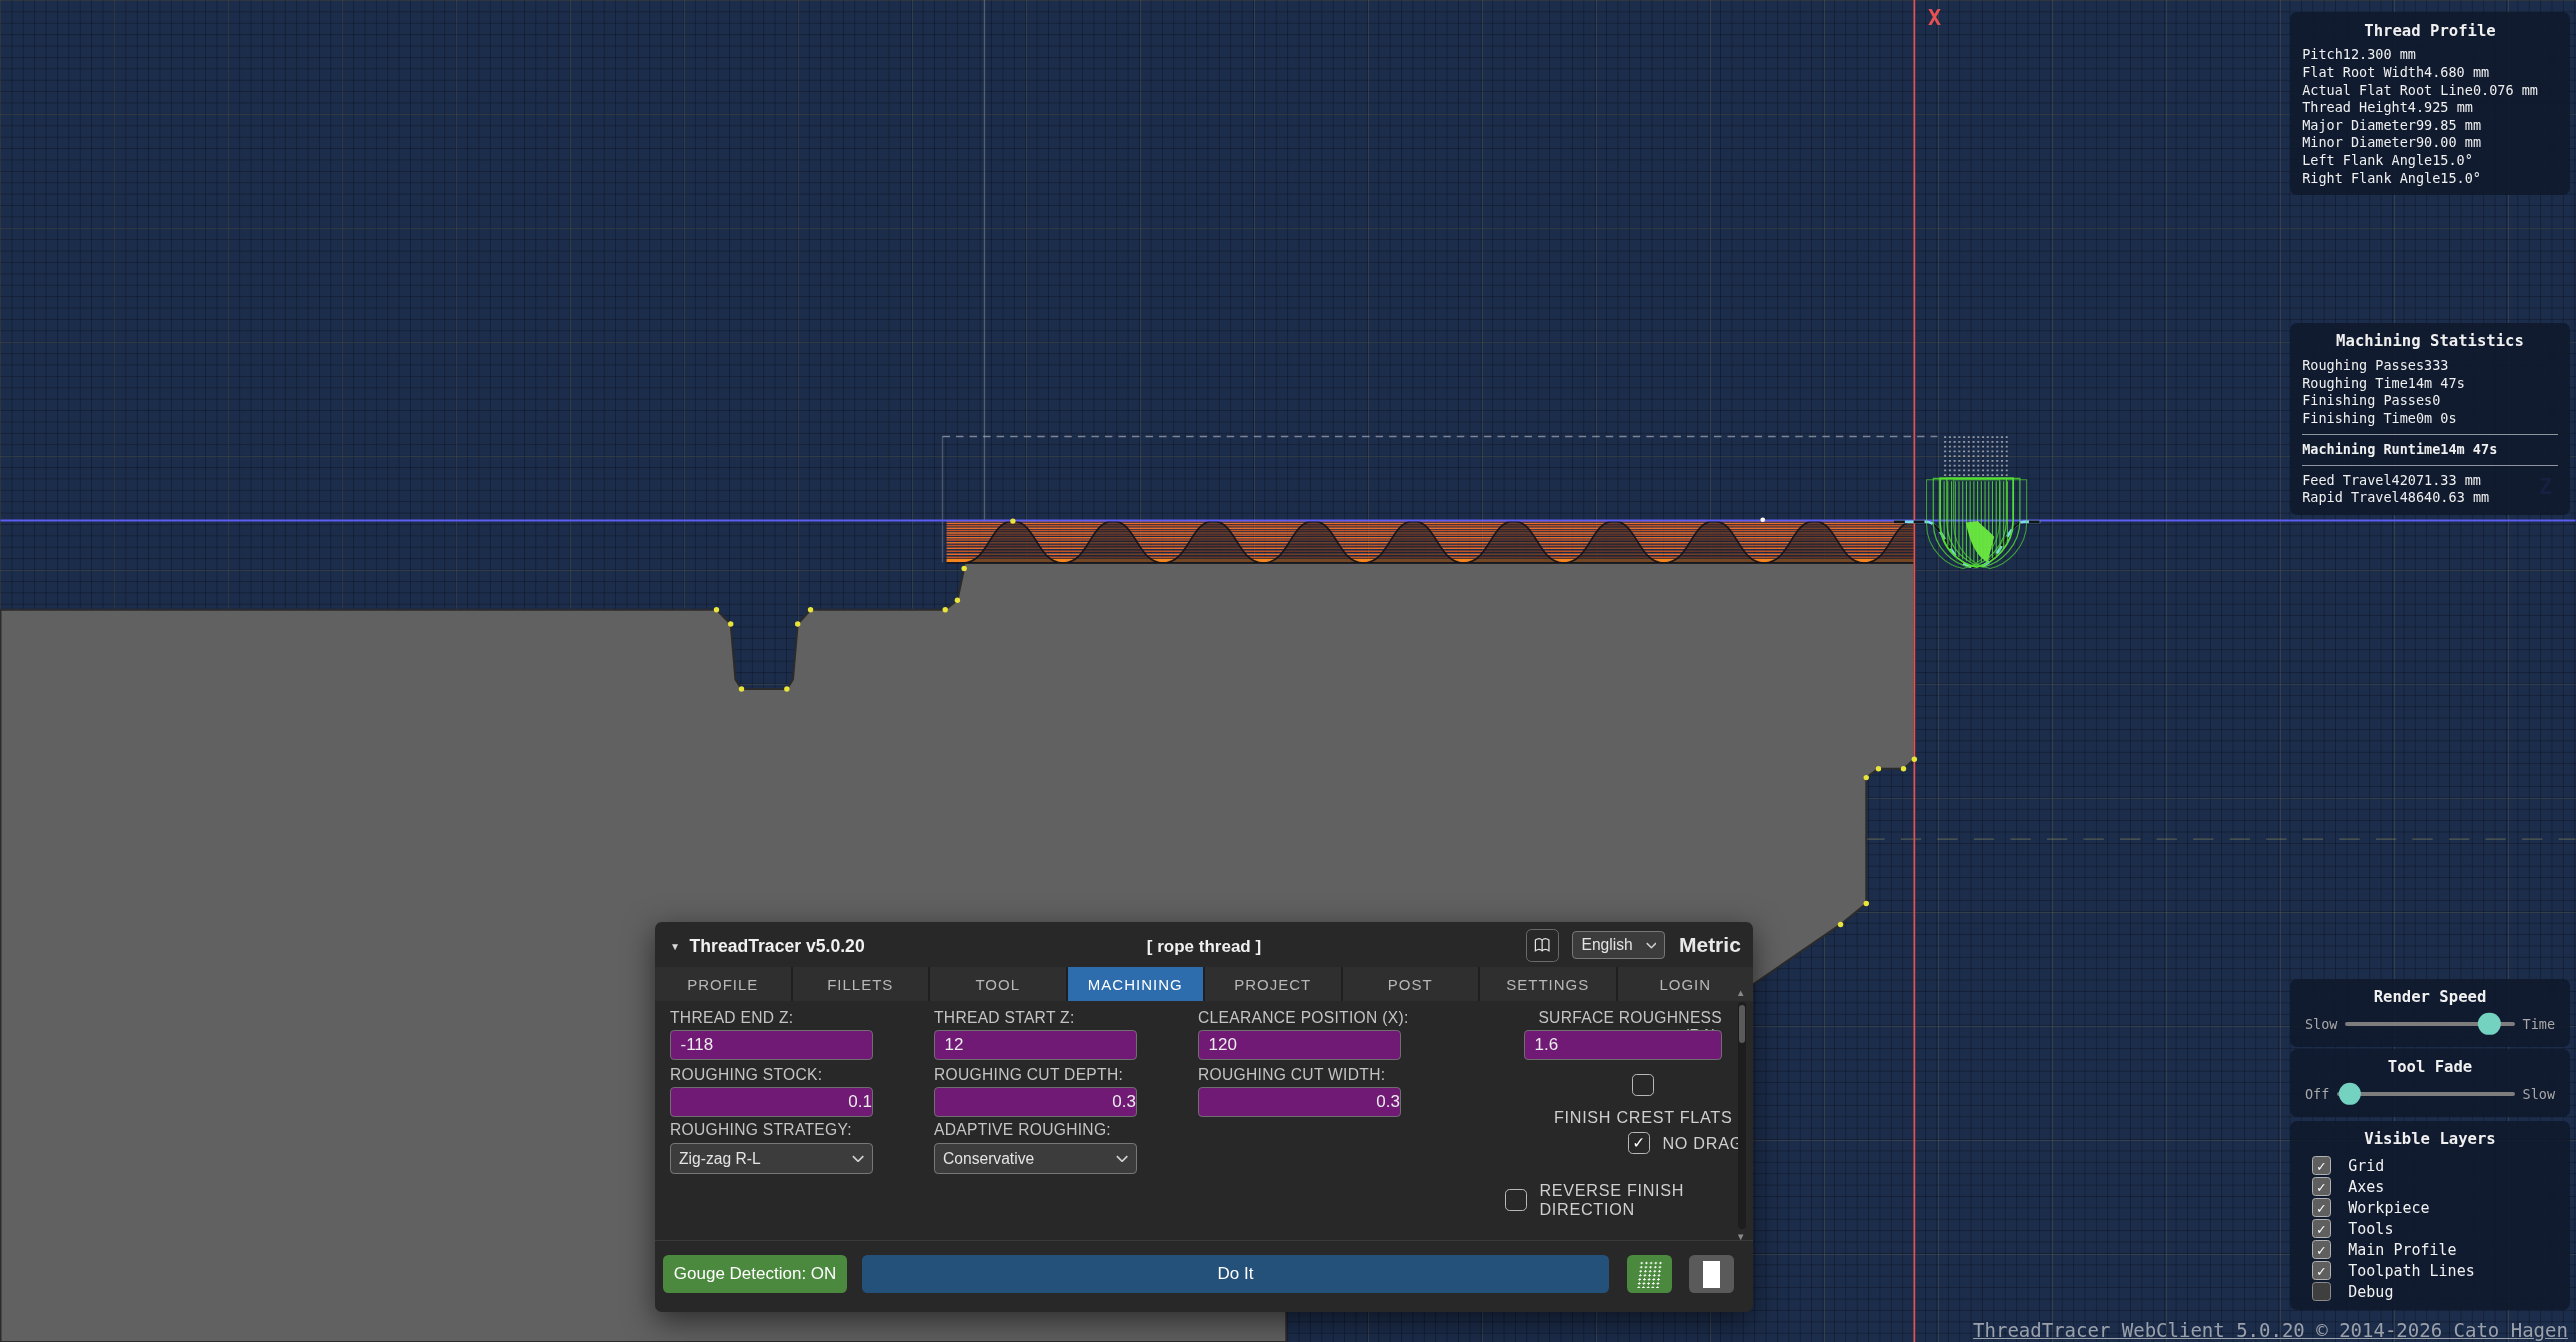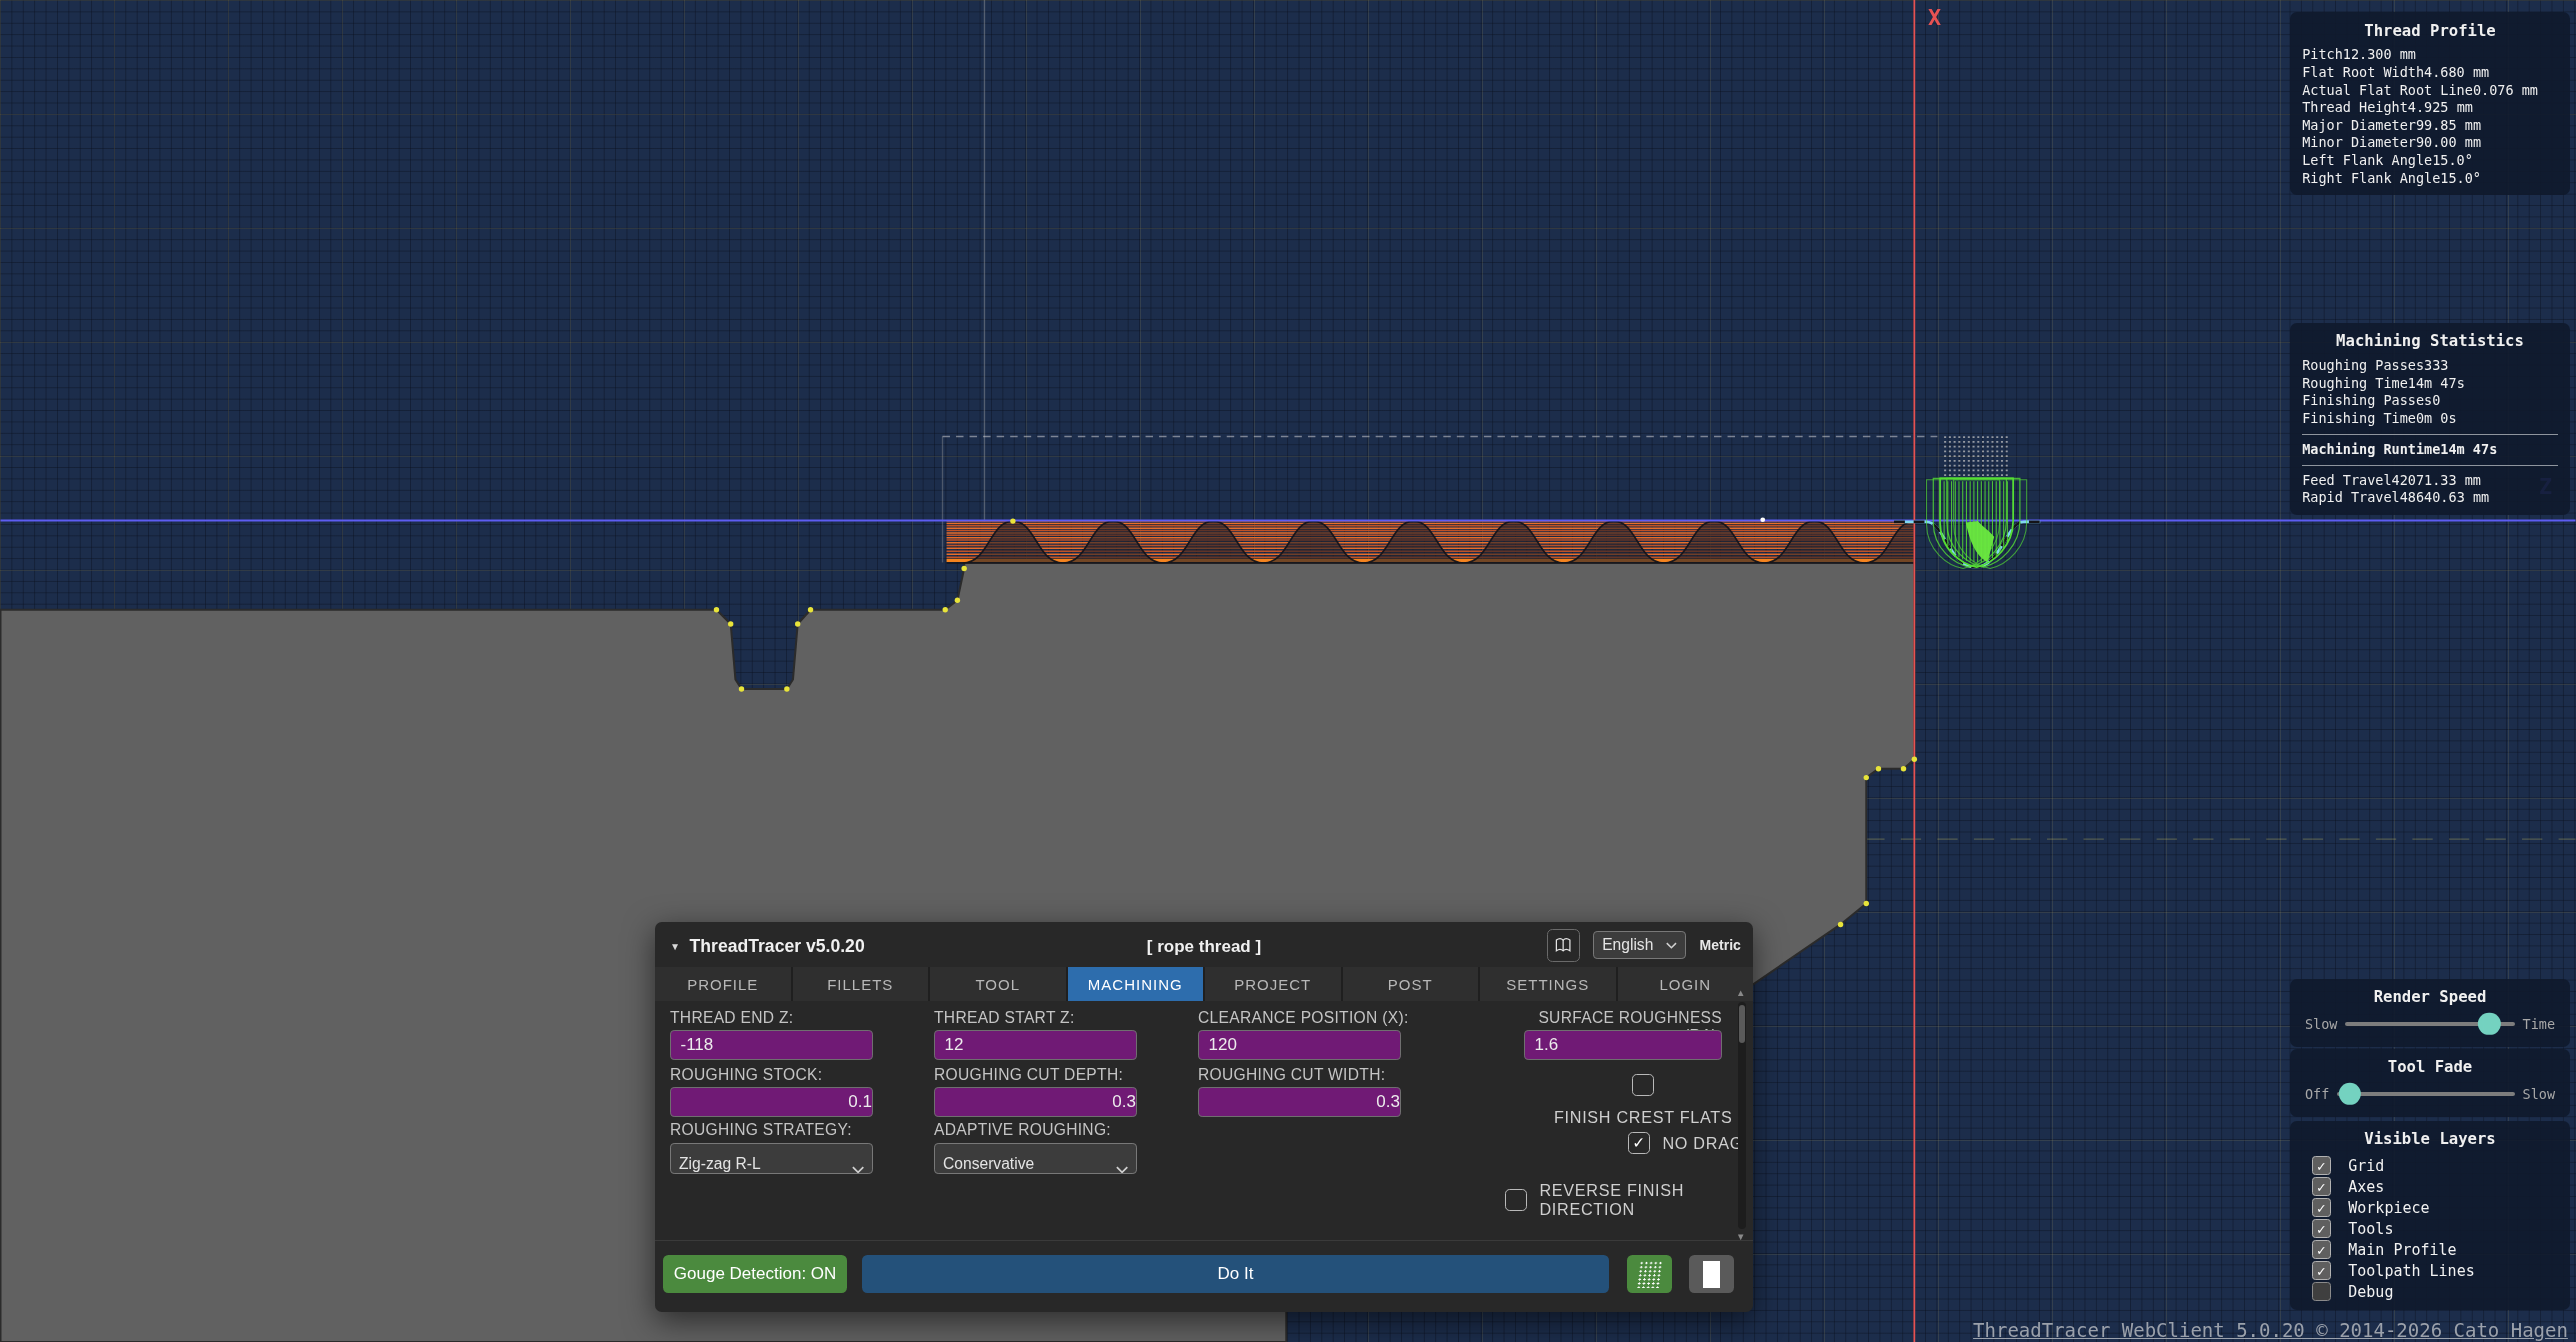--- a/index.html
+++ b/index.html
@@ -37,32 +37,32 @@
     border-radius:6.8px;box-shadow:0 8.1px 31px rgba(0,0,0,0.55);}
   .hdr-left{position:absolute;left:15px;top:13.5px;display:flex;align-items:center;gap:9.5px;}
   .tri{font-size:10.2px;color:#d8d8d8;}
   .dlg-title{font-size:17.6px;font-weight:bold;color:#f0f0f0;}
   .hdr-center{position:absolute;left:50%;top:15px;transform:translateX(-50%);font-size:17px;font-weight:bold;color:#f0f0f0;}
   .hdr-right{position:absolute;right:12.2px;top:6.8px;display:flex;align-items:center;gap:13.5px;}
   .icon-btn{width:31px;height:31px;border:1.4px solid #6a6a6a;border-radius:5.4px;display:flex;align-items:center;justify-content:center;}
   .sel{height:28.4px;background:#3c3c3c;border:1.4px solid #787878;border-radius:4.1px;display:flex;align-items:center;
     justify-content:space-between;padding:0 8.1px;color:#e4e4e4;font-size:15.6px;box-sizing:border-box;}
   .sel-sm{width:93px;}
-  .metric{font-size:14px;font-weight:bold;color:#e8e8e8;}
+  .metric{font-size:21px;font-weight:bold;color:#e8e8e8;}
   #tabbar{position:absolute;left:0;right:0;top:45px;height:34px;background:#1f1f1f;display:grid;
     grid-template-columns:repeat(8,1fr);gap:2px;}
   .tab{background:#2f2f2f;color:#b8b8b8;font-size:15px;letter-spacing:1px;display:flex;align-items:center;justify-content:center;}
   .tab.active{background:#2d6dad;color:#fff;}
   .flabel{position:absolute;font-size:15.6px;color:#c4c4c4;letter-spacing:0.3px;}
   .inp{position:absolute;width:203px;height:30px;background:#701a75;border:1.4px solid #6f6f6f;border-radius:4.1px;
     color:#ececec;font-size:17px;padding:0 0 0 9.5px;box-sizing:border-box;font-family:"Liberation Sans",sans-serif;}
   .dsel{position:absolute;width:203px;height:31px;}
   .c1{left:15px;}.c2{left:279px;}.c3{left:543px;}.c4{left:869px;width:198px;}
   .c4.flabel{text-align:right;}
-  .rL1{top:87px;}.rI1{top:108px;}.rL2{top:144px;}.rI2{top:165px;text-align:right;}.rL3{top:199px;}.rI3{top:221px;align-items:flex-end;}
+  .rL1{top:87px;}.rI1{top:108px;}.rL2{top:144px;}.rI2{top:165px;text-align:right;}.rL3{top:199px;}.rI3{top:221px;}
   .dcheck{position:absolute;display:flex;align-items:center;gap:12.2px;font-size:16.2px;color:#cfcfcf;letter-spacing:0.7px;}
   .dbox{width:20.3px;height:20.3px;border:1.4px solid #b9b9b9;border-radius:4.7px;position:relative;flex:none;}
   .dbox.on::after{content:"✓";color:#fff;position:absolute;inset:0;display:flex;align-items:center;justify-content:center;font-size:15.6px;}
   #cb-crest{left:899px;top:152px;flex-direction:column;}
   #cb-nodrag{left:973px;top:210px;}
   #cb-reverse{left:850px;top:259px;}
   .vtrack{position:absolute;left:1083px;top:80px;width:8.1px;height:227px;background:#1d1d1d;border-radius:4.1px;}
   .vthumb{position:absolute;left:0.7px;top:2.7px;width:6.8px;height:38px;background:#5a5a5a;border-radius:3.4px;}
   .varrow{position:absolute;left:1081px;font-size:9.5px;color:#8a8a8a;}
   #footer-div{position:absolute;left:0;right:0;top:318px;border-top:1.4px solid #3a3a3a;}

